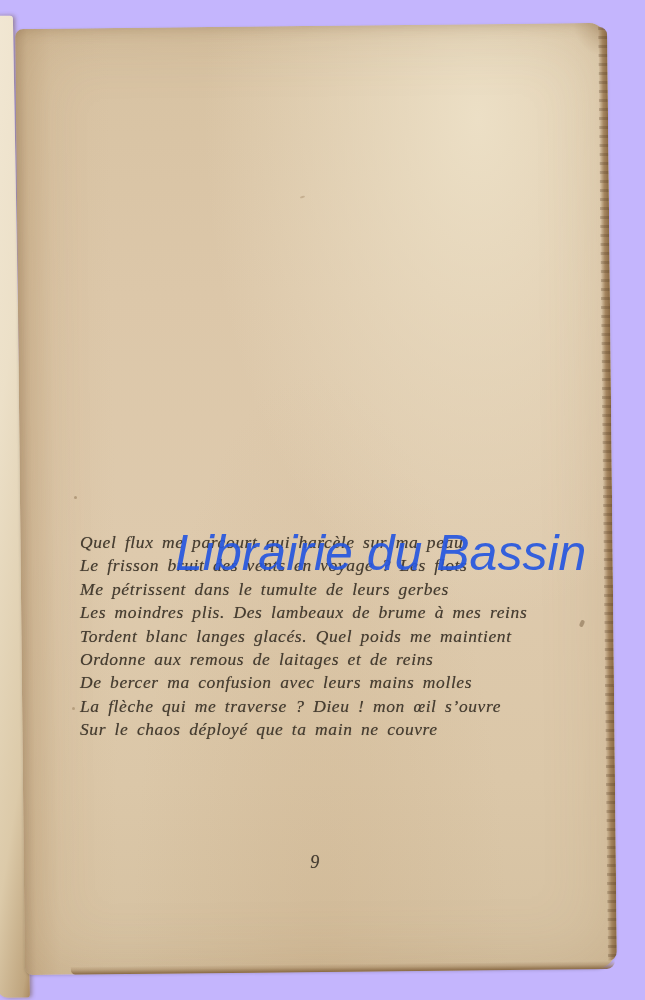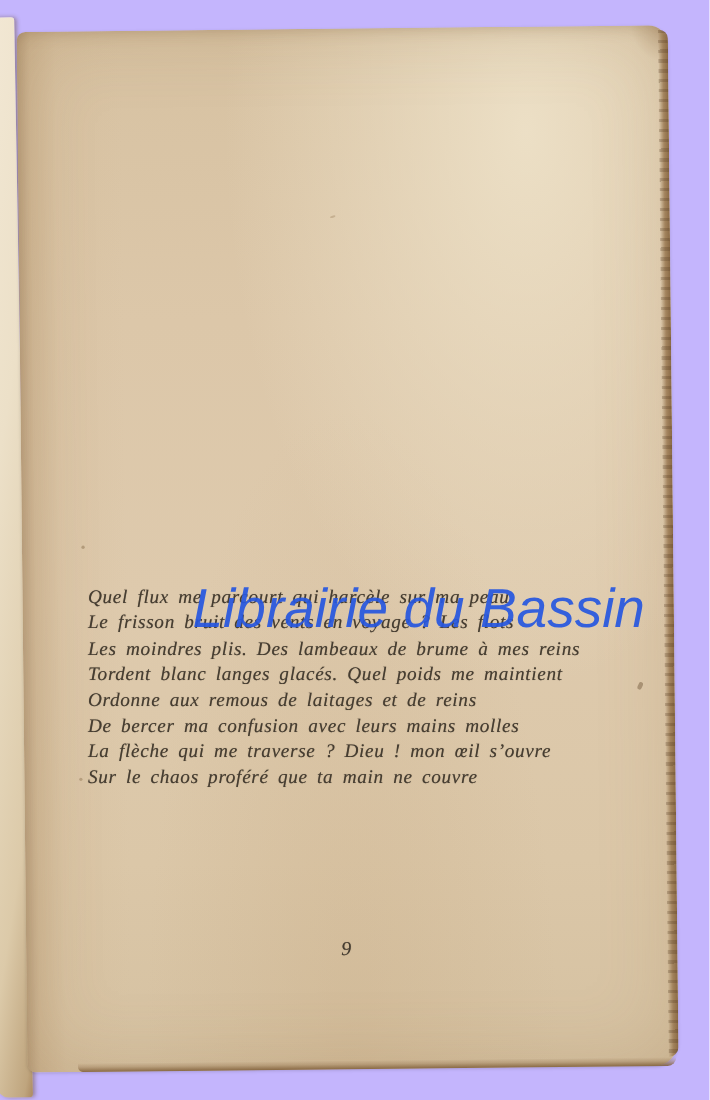--- a/index.html
+++ b/index.html
@@ -141,25 +141,26 @@
   </div>
 
   <div class="speck s1"></div>
   <div class="speck s2"></div>
   <div class="speck s3"></div>
   <div class="speck s4"></div>
 
   <div class="poem">
       <div>Quel flux me parcourt qui harcèle sur ma peau</div>
       <div>Le frisson bruit des vents en voyage ? Les flots</div>
+      <div>Me pétrissent dans le tumulte de leurs gerbes</div>
       <div>Les moindres plis. Des lambeaux de brume à mes reins</div>
       <div>Tordent blanc langes glacés. Quel poids me maintient</div>
       <div>Ordonne aux remous de laitages et de reins</div>
       <div>De bercer ma confusion avec leurs mains molles</div>
       <div>La flèche qui me traverse ? Dieu ! mon œil s’ouvre</div>
-      <div>Sur le chaos proféré que ta main ne couvre</div>
+      <div>Sur le chaos déployé que ta main ne couvre</div>
     </div>
 
   <div class="page-number">9</div>
 
   <div class="watermark" style="color: rgb(38, 87, 224); margin-left: 24px;">Librairie du Bassin</div>
 
 </div>
 
 </body></html>

